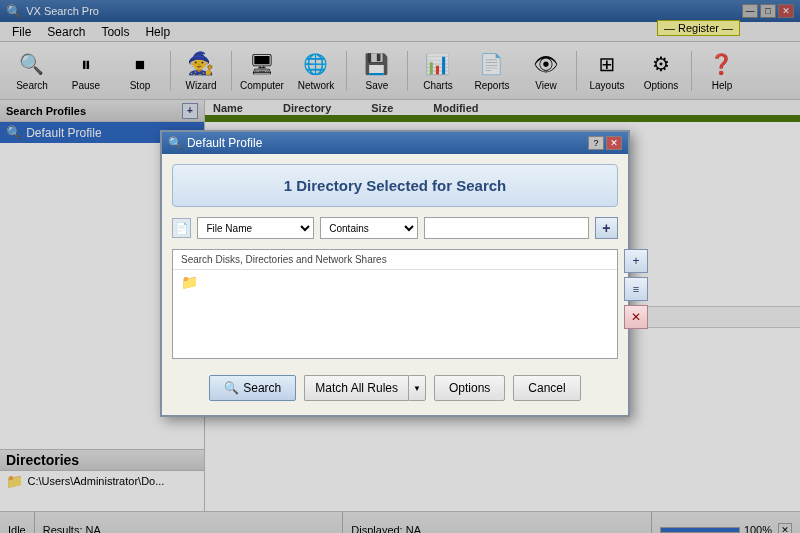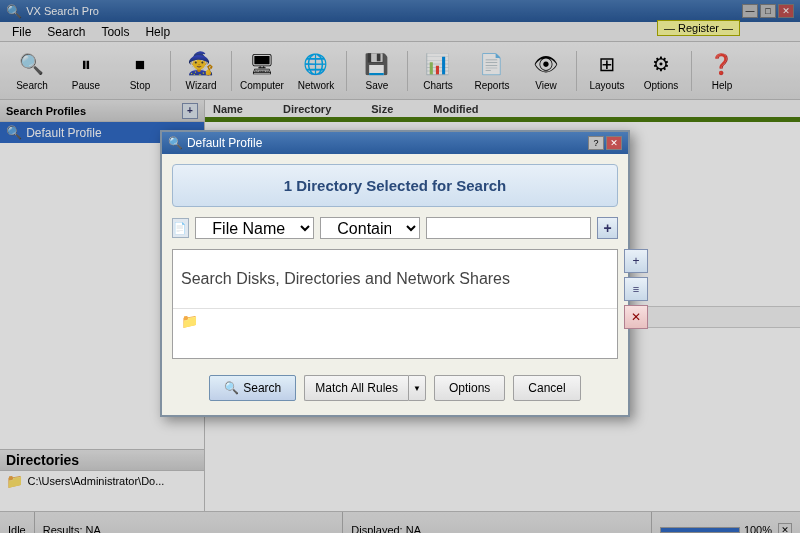--- a/index.html
+++ b/index.html
@@ -158,21 +158,21 @@
 
     
     .right-area {
       flex: 1;
       display: flex;
       flex-direction: column;
     }
     .content-header {
       display: flex;
       background: #f5f5f5;
-      border-bottom: 5px solid #4d7c0f;
+      border-bottom: 7px solid #4d7c0f;
       height: 22px;
       align-items: center;
       padding: 0 8px;
       font-size: 11px;
       gap: 40px;
     }
     .content-header span { font-weight: bold; color: #333; }
     .content-body { flex: 1; background: white; }
 
     
@@ -278,22 +278,22 @@
       width: 20px; height: 20px;
       background: #e0e8f0;
       border: 1px solid #a0b0c0;
       display: flex; align-items: center; justify-content: center;
       font-size: 11px;
     }
     .filter-select {
       height: 22px;
       border: 1px solid #a0a0a0;
       background: white;
-      font-size: 16px;
-      padding: 0 12px;
+      font-size: 10px;
+      padding: 0 4px;
       cursor: pointer;
     }
     .filter-select.wide { width: 120px; }
     .filter-select.mid { width: 100px; }
     .filter-input {
       flex: 1;
       height: 22px;
       border: 1px solid #a0a0a0;
       background: white;
       padding: 0 4px;
@@ -311,22 +311,22 @@
     }
 
     .dir-list-area {
       border: 1px solid #a0a0a0;
       background: white;
       height: 110px;
       margin-bottom: 10px;
       position: relative;
     }
     .dir-list-header {
-      padding: 20px 8px;
-      font-size: 16px;
+      padding: 4px 8px;
+      font-size: 10px;
       color: #444;
       border-bottom: 1px solid #e0e0e0;
     }
     .dir-list-item {
       display: flex;
       align-items: center;
       gap: 6px;
       padding: 4px 8px;
       font-size: 12px;
       color: #000;

